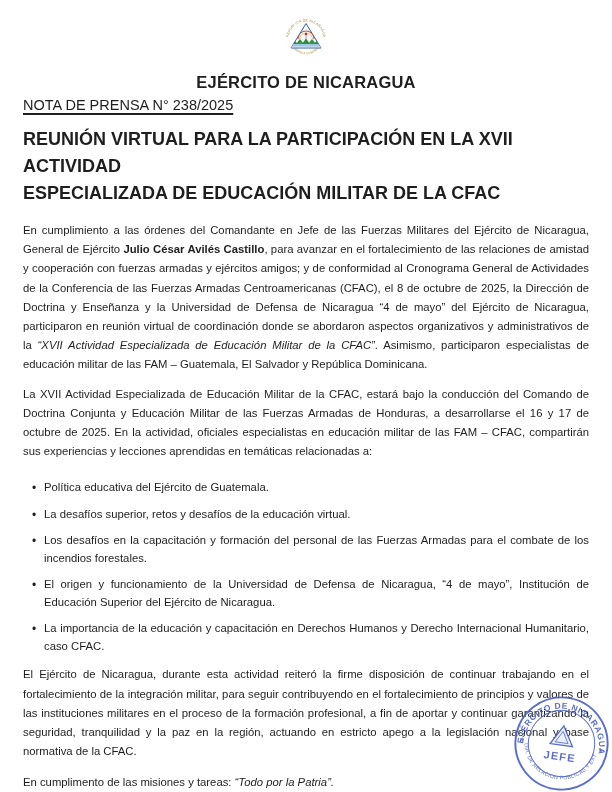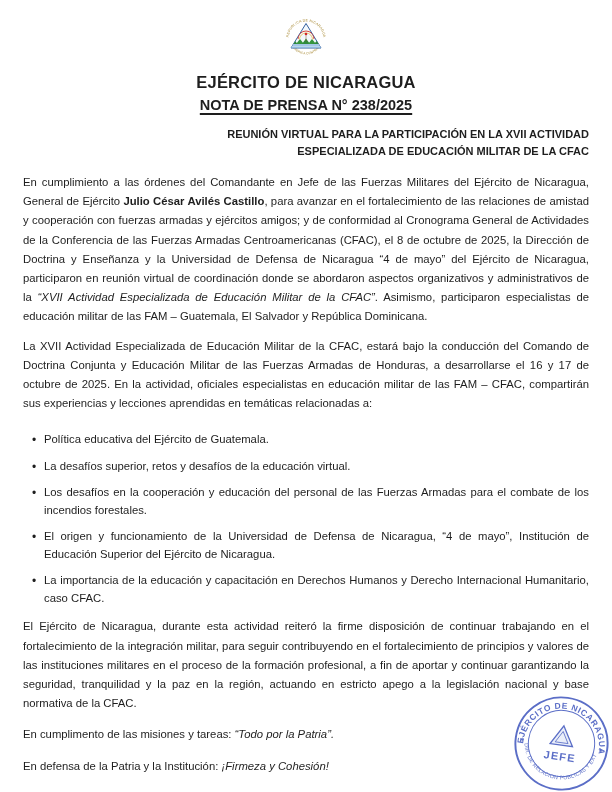--- a/index.html
+++ b/index.html
@@ -20,31 +20,31 @@
   }
   .emblem-wrap { text-align:center; }
   .emblem { width:50px; height:50px; display:inline-block; }
 
   .org-title {
     text-align:center; font-weight:bold;
     font-size:16.5px; letter-spacing:.2px;
     margin-top:6px;
   }
   .doc-title {
-    text-align:center; font-weight:bold;
+    text-align:left; font-weight:normal;
     font-size:14.5px; margin-top:5px;
   }
   .doc-title span {
     text-decoration:underline;
     text-decoration-thickness:1.8px;
     text-underline-offset:3px;
   }
   .headline {
-    text-align:right; font-weight:bold;
-    font-size:11px; line-height:1.5;
+    text-align:left; font-weight:bold;
+    font-size:18px; line-height:1.5;
     margin-top:13px;
   }
   .body-copy { font-size:11.3px; line-height:1.7; }
   p.para { margin-top:10px; text-align:justify; }
   p.para .bold { font-weight:bold; }
   p.para .bold-italic { font-weight:normal; font-style:italic; }
 
   ul.topics { list-style:none; margin-top:18px; }
   ul.topics li {
     position:relative;
@@ -123,21 +123,21 @@
   </h3>
 
   <div class="body-copy">
     <p class="para" style="margin-top:14px"><span>En cumplimiento a las órdenes del Comandante en Jefe de las Fuerzas Militares del Ejército de Nicaragua, General de Ejército </span><span class="bold">Julio César Avilés Castillo</span><span>, para avanzar en el fortalecimiento de las relaciones de amistad y cooperación con fuerzas armadas y ejércitos amigos; y de conformidad al Cronograma General de Actividades de la Conferencia de las Fuerzas Armadas Centroamericanas (CFAC), el 8 de octubre de 2025, la Dirección de Doctrina y Enseñanza y la Universidad de Defensa de Nicaragua “4 de mayo” del Ejército de Nicaragua, participaron en reunión virtual de coordinación donde se abordaron aspectos organizativos y administrativos de la </span><span class="bold-italic">“XVII Actividad Especializada de Educación Militar de la CFAC”</span><span>. Asimismo, participaron especialistas de educación militar de las FAM – Guatemala, El Salvador y República Dominicana.</span></p>
 
     <p class="para">La XVII Actividad Especializada de Educación Militar de la CFAC, estará bajo la conducción del Comando de Doctrina Conjunta y Educación Militar de las Fuerzas Armadas de Honduras, a desarrollarse el 16 y 17 de octubre de 2025.  En la actividad, oficiales especialistas en educación militar de las FAM – CFAC, compartirán sus experiencias y lecciones aprendidas en temáticas relacionadas a:</p>
 
     <ul class="topics">
       <li>Política educativa del Ejército de Guatemala.</li>
       <li>La desafíos superior, retos y desafíos de la educación virtual.</li>
-      <li>Los desafíos en la cooperación y educación del personal de las Fuerzas Armadas para el combate de los incendios forestales.</li>
+      <li>Los desafíos en la capacitación y formación del personal de las Fuerzas Armadas para el combate de los incendios forestales.</li>
       <li>El origen y funcionamiento de la Universidad de Defensa de Nicaragua, “4 de mayo”, Institución de Educación Superior del Ejército de Nicaragua.</li>
       <li>La importancia de la educación y capacitación en Derechos Humanos y Derecho Internacional Humanitario, caso CFAC.</li>
     </ul>
 
     <p class="para">El Ejército de Nicaragua, durante esta actividad reiteró la firme disposición de continuar trabajando en el fortalecimiento de la integración militar, para seguir contribuyendo en el fortalecimiento de principios y valores de las instituciones militares en el proceso de la formación profesional, a fin de aportar y continuar garantizando la seguridad, tranquilidad y la paz en la región, actuando en estricto apego a la legislación nacional y base normativa de la CFAC.</p>
 
     <p class="closing-line"><span>En cumplimento de las misiones y tareas: </span><span class="motto">“Todo por la Patria”.</span></p>
     <p class="closing-line"><span>En defensa de la Patria y la Institución: </span><span class="motto">¡Firmeza y Cohesión!</span></p>
     <p class="dateline">Dado en la ciudad de Managua, a los ocho días del mes de octubre del año dos mil veinticinco.</p>
   </div>

